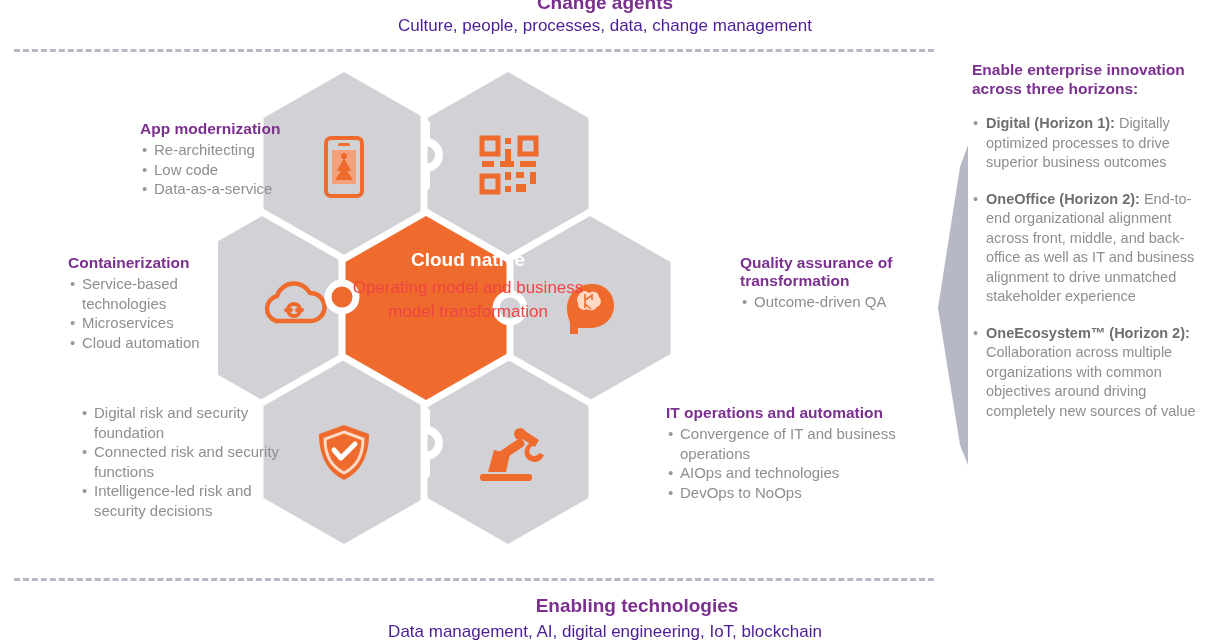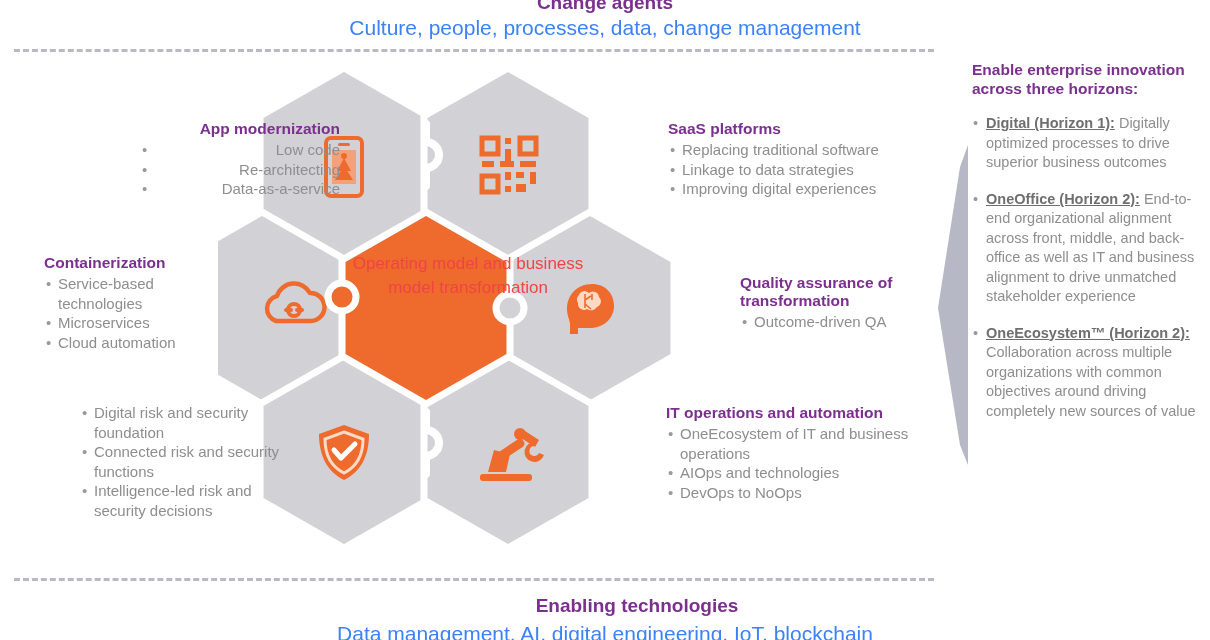--- a/index.html
+++ b/index.html
@@ -10,21 +10,21 @@
   }
   .canvas{position:absolute;left:0;top:0;width:1210px;height:640px;}
 
   
   .band-title{
     position:absolute;text-align:center;width:100%;
     color:#7b2f8e;font-size:19px;font-weight:600;letter-spacing:0px;
   }
   .band-sub{
     position:absolute;text-align:center;width:100%;
-    color:#3b82f6;font-size:21px;font-weight:400;
+    color:#4c1d95;font-size:17px;font-weight:400;
   }
   #top-title{top:-8px;left:0;}
   #top-sub{top:16px;left:0;}
   #bot-title{top:595px;left:0;margin-left:32px;}
   #bot-sub{top:622px;left:0;}
 
   .dash-line{
     position:absolute;height:0;border-top:3px dashed #b9b9c6;
   }
   #dash-top{left:14px;top:49px;width:920px;}
@@ -43,45 +43,45 @@
     margin:0;padding:0;list-style:none;
   }
   .callout li{
     color:#8e8e8e;font-size:15px;line-height:19.5px;
     padding-left:14px;position:relative;
   }
   .callout li:before{
     content:"\2022";position:absolute;left:2px;top:0;color:#9a9a9a;
   }
 
-  #c-app{left:140px;top:120px;width:200px;text-align:right;}
-  #c-container{left:44px;top:254px;width:190px;}
+  #c-app{left:140px;top:120px;width:200px;}
+  #c-container{left:68px;top:254px;width:190px;}
   #c-trust{left:80px;top:403px;width:215px;}
   #c-saas{left:668px;top:120px;width:260px;}
-  #c-qa{left:740px;top:254px;width:200px;margin-top:20px;}
+  #c-qa{left:740px;top:254px;width:200px;}
   #c-itops{left:666px;top:404px;width:250px;}
 
   
   #arrow{position:absolute;left:930px;top:145px;width:46px;height:320px;}
 
   
   #rightpanel{position:absolute;left:972px;top:60px;width:232px;}
   #rightpanel h3{
     margin:0 0 16px 0;color:#7b2f8e;font-size:15.5px;font-weight:700;
     line-height:19px;
   }
   #rightpanel ul{margin:0;padding:0;list-style:none;}
   #rightpanel li{
     color:#8e8e8e;font-size:14.5px;line-height:19.5px;
     padding-left:14px;position:relative;margin-bottom:17px;
   }
   #rightpanel li:before{
     content:"\2022";position:absolute;left:1px;top:0;color:#9a9a9a;
   }
-  #rightpanel li b{color:#6f6f6f;font-weight:700;text-decoration:underline;}
+  #rightpanel li b{color:#6f6f6f;font-weight:700;}
 </style>
 </head>
 <body>
 
 <div class="canvas">
 
   <div class="band-title" id="top-title">Change agents</div>
   <div class="band-sub" id="top-sub">Culture, people, processes, data, change management</div>
   <div class="dash-line" id="dash-top"></div>
 
@@ -178,22 +178,22 @@
         <path d="M124 222 a13 13 0 1 0 0 26 z" fill="#ee6b2d"></path>
         <circle cx="124" cy="235" r="14" fill="#ee6b2d" stroke="#ffffff" stroke-width="7"></circle>
         <circle cx="292" cy="246" r="14" fill="#d2d2d6" stroke="#ffffff" stroke-width="7"></circle>
       </g>
     </svg>
   </div>
 
   <div class="callout" id="c-app">
     <h3>App modernization</h3>
     <ul>
+        <li>Re-architecting</li>
         <li>Low code</li>
-        <li>Re-architecting</li>
         <li>Data-as-a-service</li>
       </ul>
   </div>
 
   <div class="callout" id="c-container">
     <h3>Containerization</h3>
     <ul>
         <li>Service-based technologies</li>
         <li>Microservices</li>
         <li>Cloud automation</li>
@@ -201,46 +201,39 @@
   </div>
 
   <div class="callout" id="c-trust">
     <ul>
         <li>Digital risk and security foundation</li>
         <li>Connected risk and security functions</li>
         <li>Intelligence-led risk and security decisions</li>
       </ul>
   </div>
 
-  <div class="callout" id="c-saas">
-    <h3>SaaS platforms</h3>
-    <ul>
-        <li>Replacing traditional software</li>
-        <li>Linkage to data strategies</li>
-        <li>Improving digital experiences</li>
-      </ul>
-  </div>
 
   <div class="callout" id="c-qa">
     <h3>Quality assurance of transformation</h3>
     <ul>
         <li>Outcome-driven QA</li>
       </ul>
   </div>
 
   <div class="callout" id="c-itops">
     <h3>IT operations and automation</h3>
     <ul>
-        <li>OneEcosystem of IT and business operations</li>
+        <li>Convergence of IT and business operations</li>
         <li>AIOps and technologies</li>
         <li>DevOps to NoOps</li>
       </ul>
   </div>
 
   <div id="center-text" style="position:absolute;left:332px;top:248px;width:272px;text-align:center;">
+    <div style="color:#ffffff;font-size:19px;font-weight:700;line-height:24px;">Cloud native</div>
     <div style="color:#ef4444;font-size:17px;line-height:24px;margin-top:4px;">Operating model and business model transformation</div>
   </div>
 
   <div id="arrow">
     <svg width="46" height="320" viewBox="0 0 46 320" xmlns="http://www.w3.org/2000/svg">
       <polygon points="38,0 38,320 30,300 8,163 30,22" fill="#b7b8c5"></polygon>
       <polygon points="38,2 8,163 38,318 44,318 44,2" fill="#ffffff" opacity="0"></polygon>
     </svg>
   </div>
 

